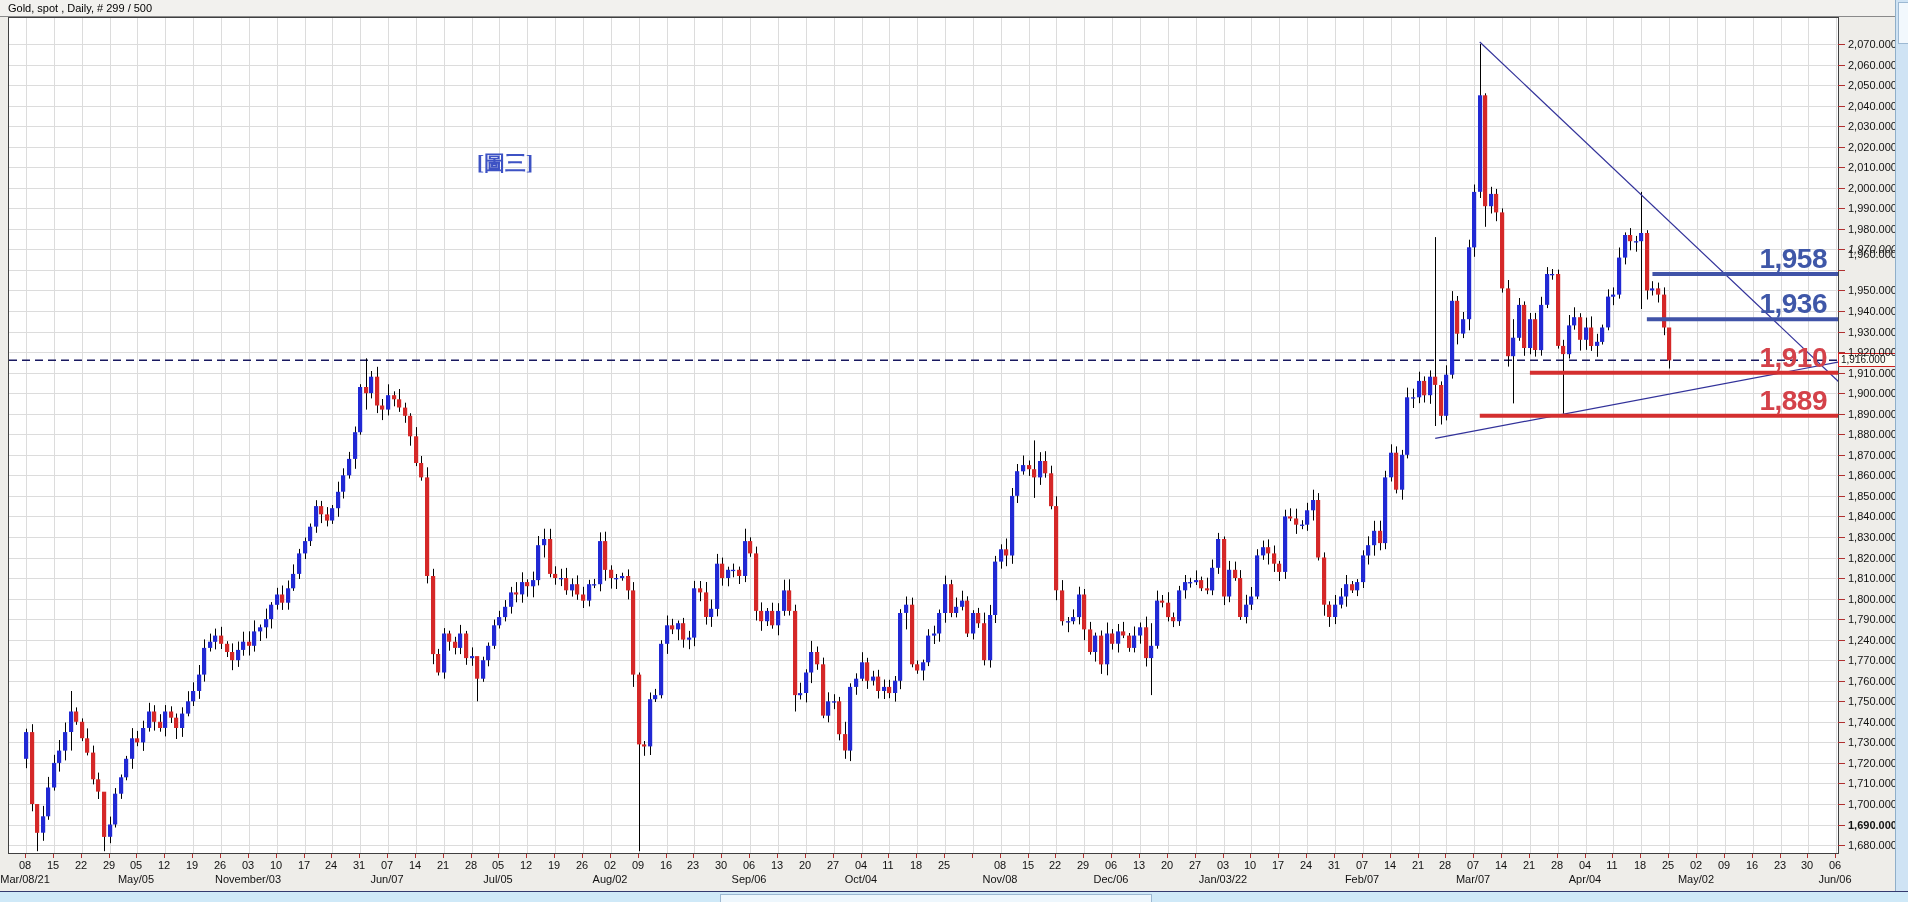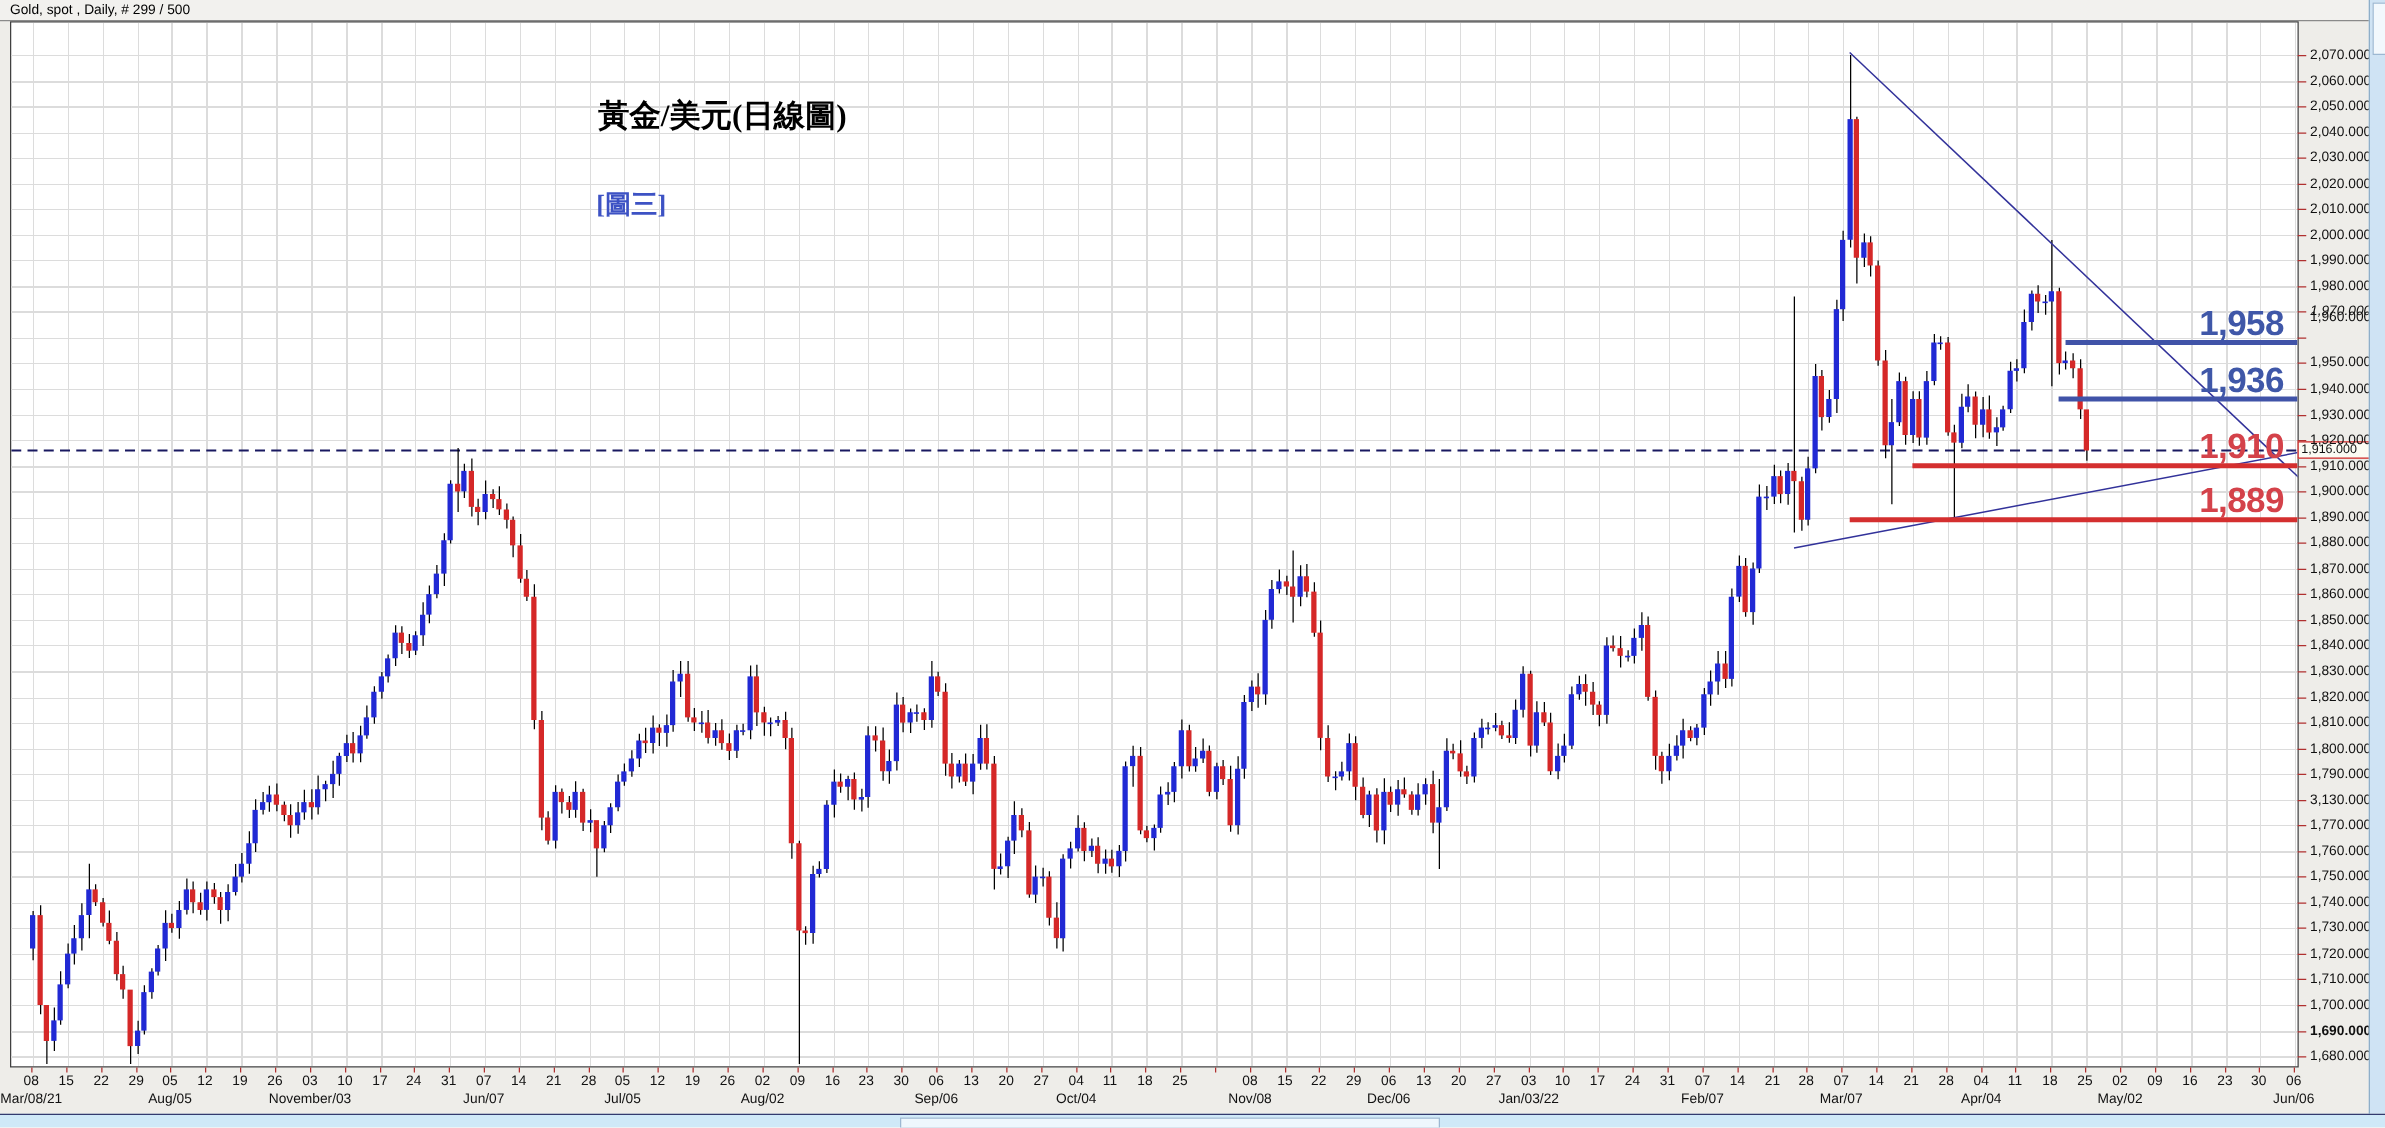--- a/index.html
+++ b/index.html
@@ -364,21 +364,20 @@
       <line x1="1426.21" y1="420.36799999999994" x2="1849.5300000000002" y2="340.262" stroke="#32329a" stroke-width="1.2"></line>
       <line x1="1643.44" x2="1829" y1="256.048" y2="256.048" stroke="#4053a8" stroke-width="4"></line>
       <text x="1818" y="250.048" text-anchor="end" fill="#3f57a8" font-size="28px" font-weight="bold" font-family="&quot;Liberation Sans&quot;, sans-serif" letter-spacing="-0.5px">1,958</text>
       <line x1="1637.8700000000001" x2="1829" y1="301.236" y2="301.236" stroke="#4053a8" stroke-width="4"></line>
       <text x="1818" y="295.236" text-anchor="end" fill="#3f57a8" font-size="28px" font-weight="bold" font-family="&quot;Liberation Sans&quot;, sans-serif" letter-spacing="-0.5px">1,936</text>
       <line x1="1520.9" x2="1829" y1="354.64" y2="354.64" stroke="#d42f2f" stroke-width="4"></line>
       <text x="1818" y="348.64" text-anchor="end" fill="#d4424a" font-size="28px" font-weight="bold" font-family="&quot;Liberation Sans&quot;, sans-serif" letter-spacing="-0.5px">1,910</text>
       <line x1="1470.77" x2="1829" y1="397.77399999999994" y2="397.77399999999994" stroke="#d42f2f" stroke-width="4"></line>
       <text x="1818" y="391.77399999999994" text-anchor="end" fill="#d4424a" font-size="28px" font-weight="bold" font-family="&quot;Liberation Sans&quot;, sans-serif" letter-spacing="-0.5px">1,889</text>
     </svg>
-  <div class="chart-title">黃金/美元(日線圖)</div>
   <div class="figure-tag">[圖三]</div>
 </div>
 
 <div class="y-axis" id="y-axis">
   <div class="price-box" id="price-box" style="top: 336px;">1,916.000</div>
 <div class="ytick" style="top: 27px;"></div>
     <div class="ylab" style="top: 21px;">2,070.000</div>
     <div class="ytick" style="top: 48px;"></div>
     <div class="ylab" style="top: 42px;">2,060.000</div>
     <div class="ytick" style="top: 68px;"></div>
@@ -429,21 +428,21 @@
     <div class="ylab" style="top: 514px;">1,830.000</div>
     <div class="ytick" style="top: 541px;"></div>
     <div class="ylab" style="top: 535px;">1,820.000</div>
     <div class="ytick" style="top: 561px;"></div>
     <div class="ylab" style="top: 555px;">1,810.000</div>
     <div class="ytick" style="top: 582px;"></div>
     <div class="ylab" style="top: 576px;">1,800.000</div>
     <div class="ytick" style="top: 602px;"></div>
     <div class="ylab" style="top: 596px;">1,790.000</div>
     <div class="ytick" style="top: 623px;"></div>
-    <div class="ylab" style="top: 617px;">3,130.000</div>
+    <div class="ylab" style="top: 617px;">1,240.000</div>
     <div class="ytick" style="top: 643px;"></div>
     <div class="ylab" style="top: 637px;">1,770.000</div>
     <div class="ytick" style="top: 664px;"></div>
     <div class="ylab" style="top: 658px;">1,760.000</div>
     <div class="ytick" style="top: 684px;"></div>
     <div class="ylab" style="top: 678px;">1,750.000</div>
     <div class="ytick" style="top: 705px;"></div>
     <div class="ylab" style="top: 699px;">1,740.000</div>
     <div class="ytick" style="top: 725px;"></div>
     <div class="ylab" style="top: 719px;">1,730.000</div>
@@ -585,21 +584,21 @@
     <div class="dlab" style="left: 1724px;">09</div>
     <div class="xtick" style="left: 1752px;"></div>
     <div class="dlab" style="left: 1752px;">16</div>
     <div class="xtick" style="left: 1780px;"></div>
     <div class="dlab" style="left: 1780px;">23</div>
     <div class="xtick" style="left: 1807px;"></div>
     <div class="dlab" style="left: 1807px;">30</div>
     <div class="xtick" style="left: 1835px;"></div>
     <div class="dlab" style="left: 1835px;">06</div>
     <div class="mlab" style="left: 25px;">Mar/08/21</div>
-    <div class="mlab" style="left: 136px;">Aug/05</div>
+    <div class="mlab" style="left: 136px;">May/05</div>
     <div class="mlab" style="left: 248px;">November/03</div>
     <div class="mlab" style="left: 387px;">Jun/07</div>
     <div class="mlab" style="left: 498px;">Jul/05</div>
     <div class="mlab" style="left: 610px;">Aug/02</div>
     <div class="mlab" style="left: 749px;">Sep/06</div>
     <div class="mlab" style="left: 861px;">Oct/04</div>
     <div class="mlab" style="left: 1000px;">Nov/08</div>
     <div class="mlab" style="left: 1111px;">Dec/06</div>
     <div class="mlab" style="left: 1223px;">Jan/03/22</div>
     <div class="mlab" style="left: 1362px;">Feb/07</div>

